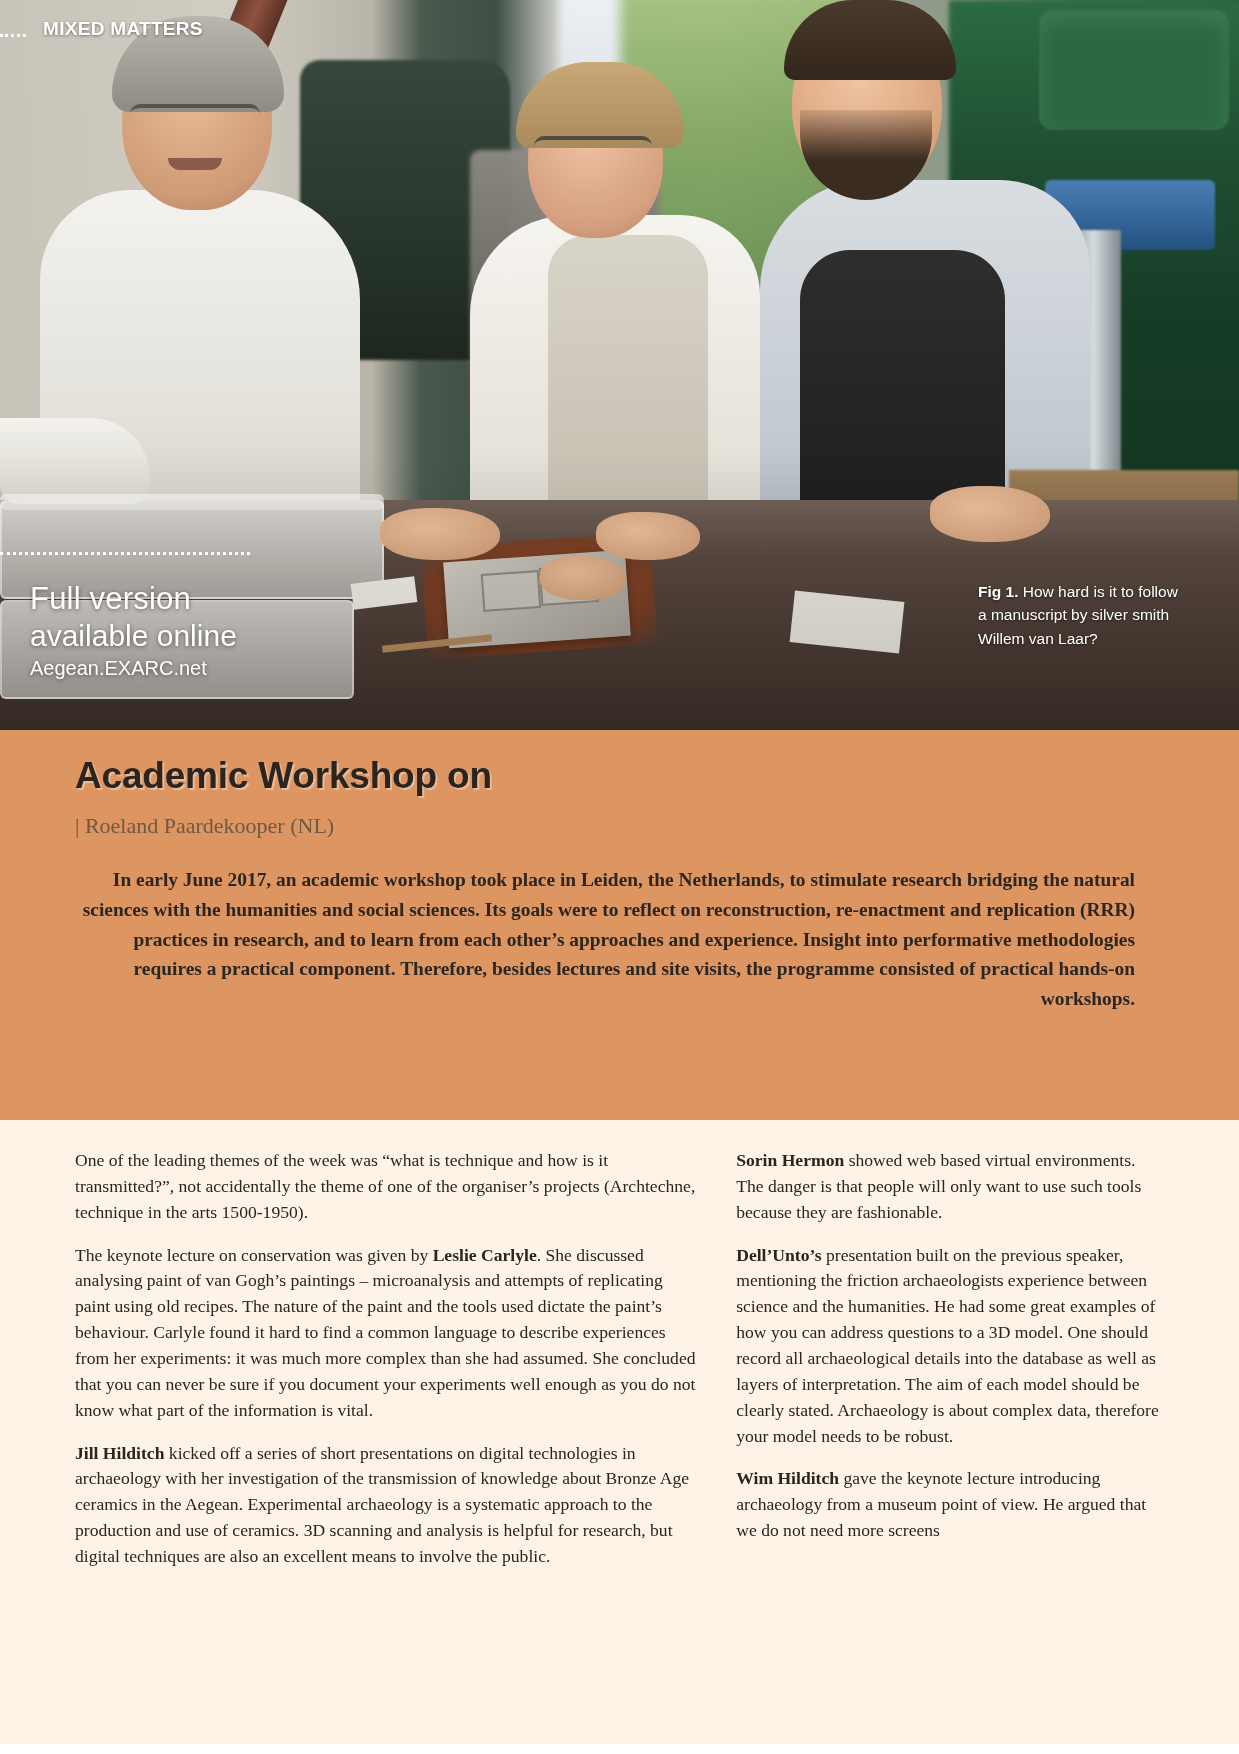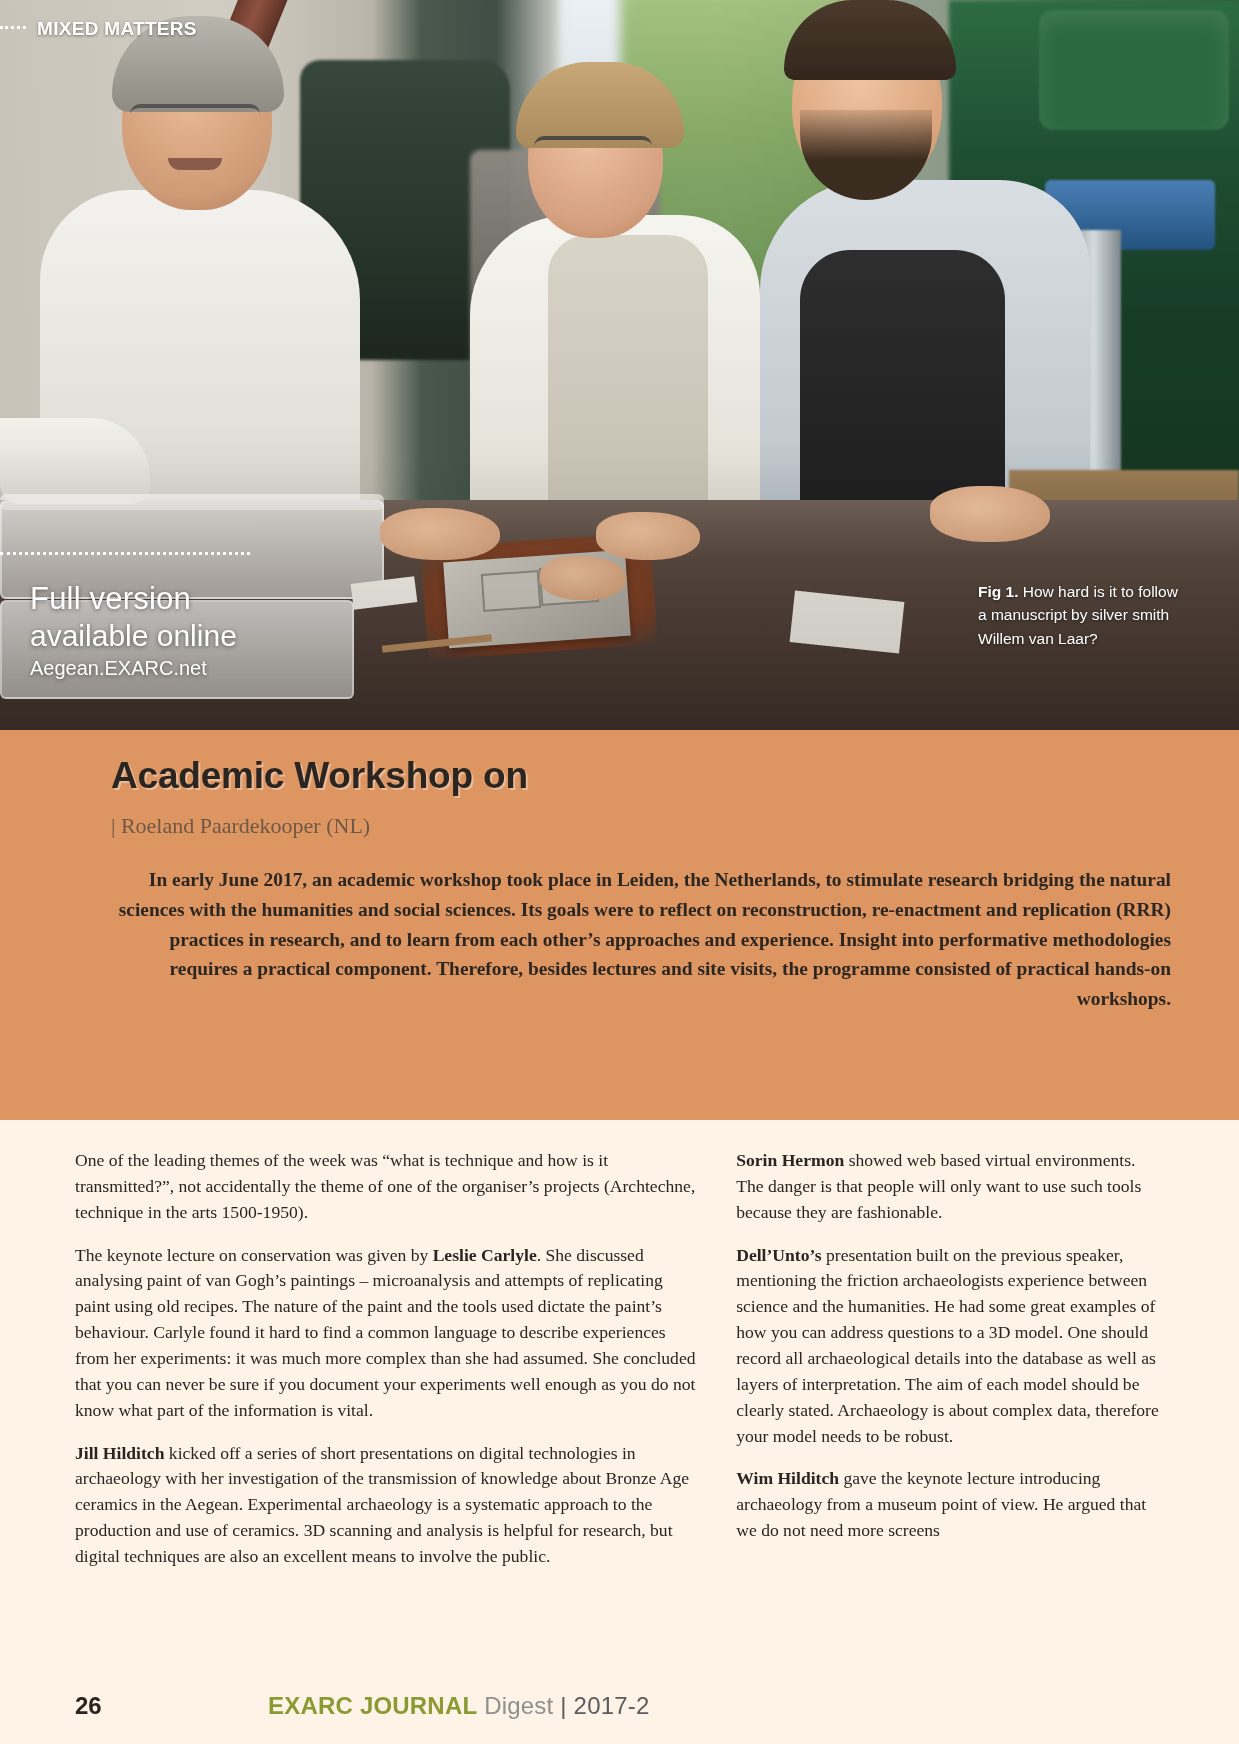--- a/index.html
+++ b/index.html
@@ -279,22 +279,22 @@
     position: absolute; inset: 0;
     background: linear-gradient(to bottom, rgba(0,0,0,0.0) 62%, rgba(0,0,0,0.16) 100%);
     pointer-events: none;
   }
 
   
   .mixed-matters {
     position: absolute;
     left: 0; top: 18px;
     display: flex;
-    align-items: center;
-    gap: 11px;
+    align-items: flex-end;
+    gap: 17px;
     color: #ffffff;
     font-family: "Liberation Sans", sans-serif;
     font-weight: bold;
     font-size: 19px;
     letter-spacing: 0.3px;
     text-shadow: 0 1px 3px rgba(0,0,0,0.45);
   }
   .dotline-left {
     width: 26px;
     border-bottom: 3px dotted rgba(255,255,255,0.95);
@@ -335,21 +335,21 @@
   
   .band {
     position: absolute;
     left: 0; top: 730px;
     width: 1239px;
     height: 390px;
     background: #dd9562;
   }
   .band-inner {
     position: absolute;
-    left: 75px; top: 22px; right: 108px; margin-left: 36px;
+    left: 75px; top: 22px; right: 108px;
   }
   .title {
     font-family: "Liberation Sans", sans-serif;
     font-weight: bold;
     color: #2a2520;
     font-size: 37px;
     line-height: 1.28;
     letter-spacing: -0.2px;
     text-shadow: 2px 2px 0 rgba(255,255,255,0.35);
   }
@@ -513,22 +513,13 @@
       <p>The keynote lecture on conservation was given by <b>Leslie Carlyle</b>. She discussed analysing paint of van Gogh’s paintings – microanalysis and attempts of replicating paint using old recipes. The nature of the paint and the tools used dictate the paint’s behaviour. Carlyle found it hard to find a common language to describe experiences from her experiments: it was much more complex than she had assumed. She concluded that you can never be sure if you document your experiments well enough as you do not know what part of the information is vital.</p>
       <p><b>Jill Hilditch</b> kicked off a series of short presentations on digital technologies in archaeology with her investigation of the transmission of knowledge about Bronze Age ceramics in the Aegean. Experimental archaeology is a systematic approach to the production and use of ceramics. 3D scanning and analysis is helpful for research, but digital techniques are also an excellent means to involve the public.</p>
     </div>
     <div class="col right">
       <p><b>Sorin Hermon</b> showed web based virtual environments. The danger is that people will only want to use such tools because they are fashionable.</p>
       <p><b>Dell’Unto’s</b> presentation built on the previous speaker, mentioning the friction archaeologists experience between science and the humanities. He had some great examples of how you can address questions to a 3D model. One should record all archaeological details into the database as well as layers of interpretation. The aim of each model should be clearly stated. Archaeology is about complex data, therefore your model needs to be robust.</p>
       <p><b>Wim Hilditch</b> gave the keynote lecture introducing archaeology from a museum point of view. He argued that we do not need more screens</p>
     </div>
   </div>
 
-  <div class="footer">
-    <div class="pagenum">26</div>
-    <div class="footer-center">
-      <span class="fc-brand">EXARC JOURNAL</span>
-      <span class="fc-digest">Digest</span>
-      <span class="fc-issue">|</span>
-      <span class="fc-issue">2017-2</span>
-    </div>
-  </div>
 </div>
 
 </body></html>

